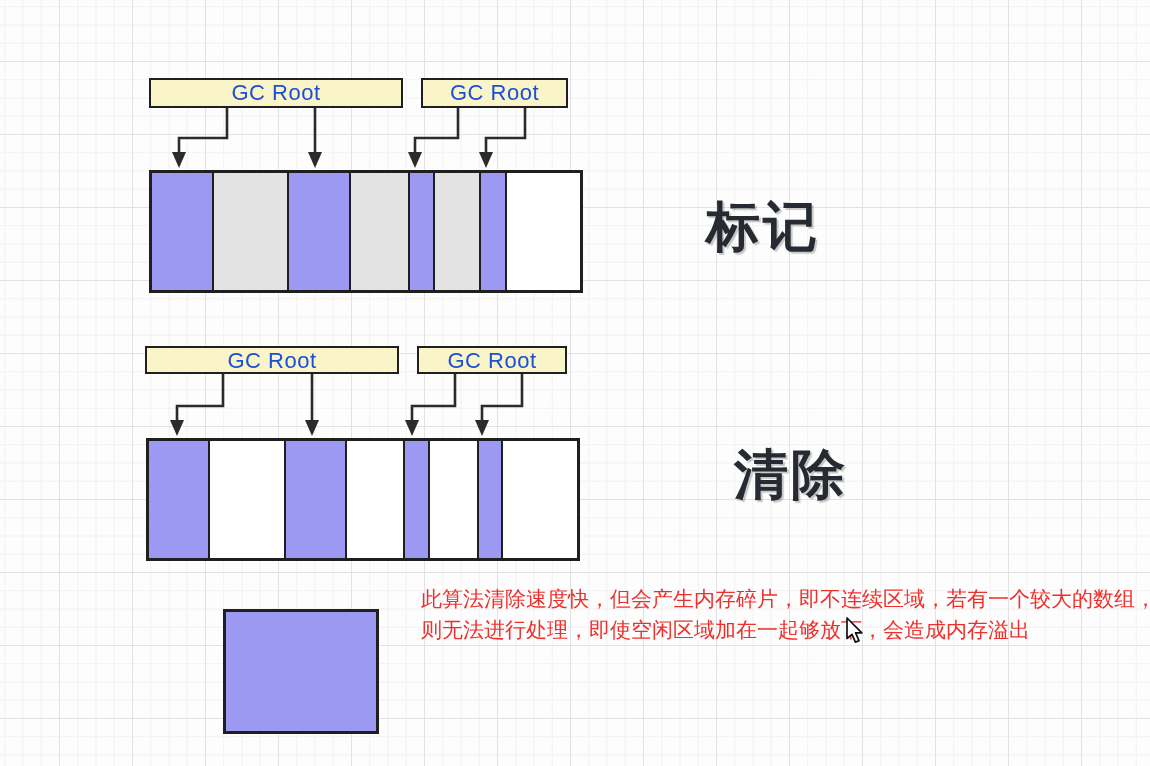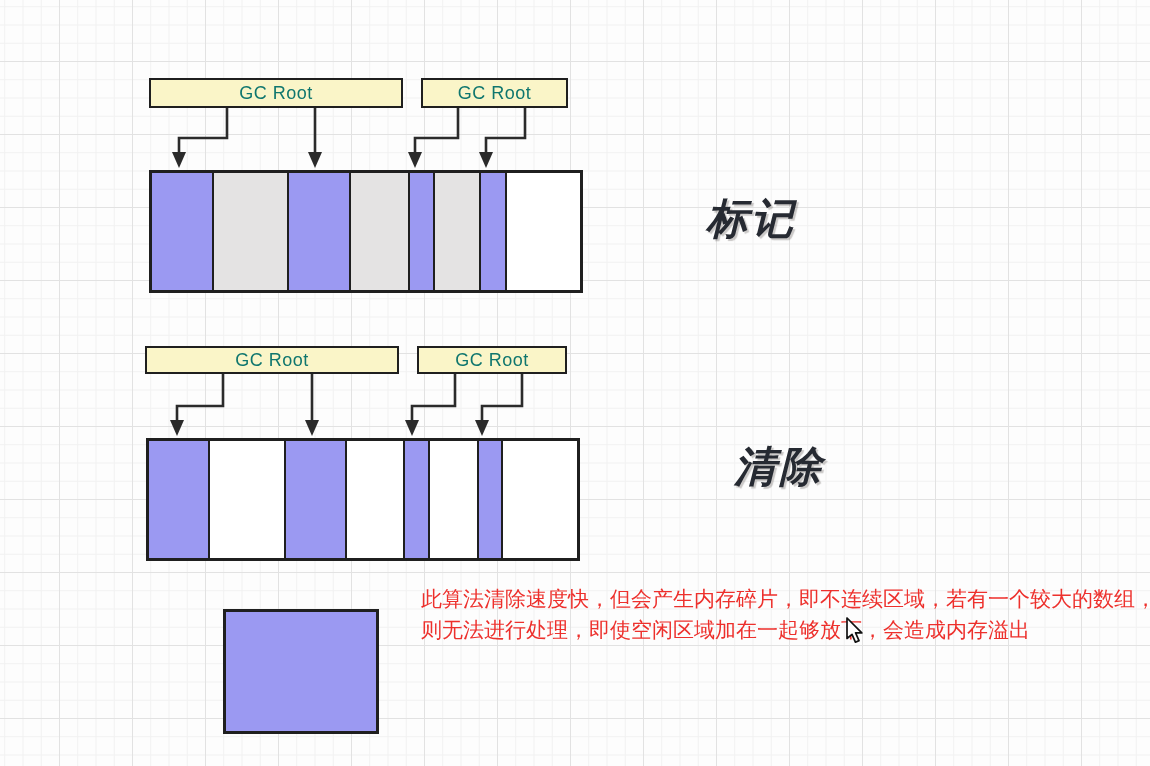--- a/index.html
+++ b/index.html
@@ -15,34 +15,33 @@
       linear-gradient(90deg, #f1f1f1 1px, transparent 1px);
     background-size:73px 73px,73px 73px,18.25px 18.25px,18.25px 18.25px;
     background-position:-14px -12px;
     font-family:"Liberation Sans", sans-serif;
   }
   .abs{position:absolute;}
   .gc-root{
     background:var(--c-root-fill,#faf5c8);
     border:2.5px solid var(--c-stroke,#1f1f1f);
     box-sizing:border-box;
-    display:flex;align-items:center;justify-content:center;
-    font-size:18px;color:#0f766e;letter-spacing:.5px;
+    display:flex;align-items:flex-start;justify-content:center;
+    font-size:22px;color:#1d4ed8;letter-spacing:.5px;
   }
   .membar{
     border:3px solid var(--c-stroke,#1f1f1f);
     box-sizing:border-box;
     display:flex;
     background:#fff;
   }
   .membar .seg + .seg{border-left:2.5px solid var(--c-stroke,#1f1f1f);}
   .phase-label{
-    font-size:42px;
+    font-size:54px;
     font-weight:800;
-    font-style:italic;
     color:var(--c-label-ink,#262a32);
     letter-spacing:3px;
     text-shadow:2px 2px 1px rgba(50,45,40,.25);
     white-space:nowrap;
   }
   .big-block{
     background:var(--c-live,#9b99f2);
     border:3px solid var(--c-stroke,#1f1f1f);
     box-sizing:border-box;
   }

